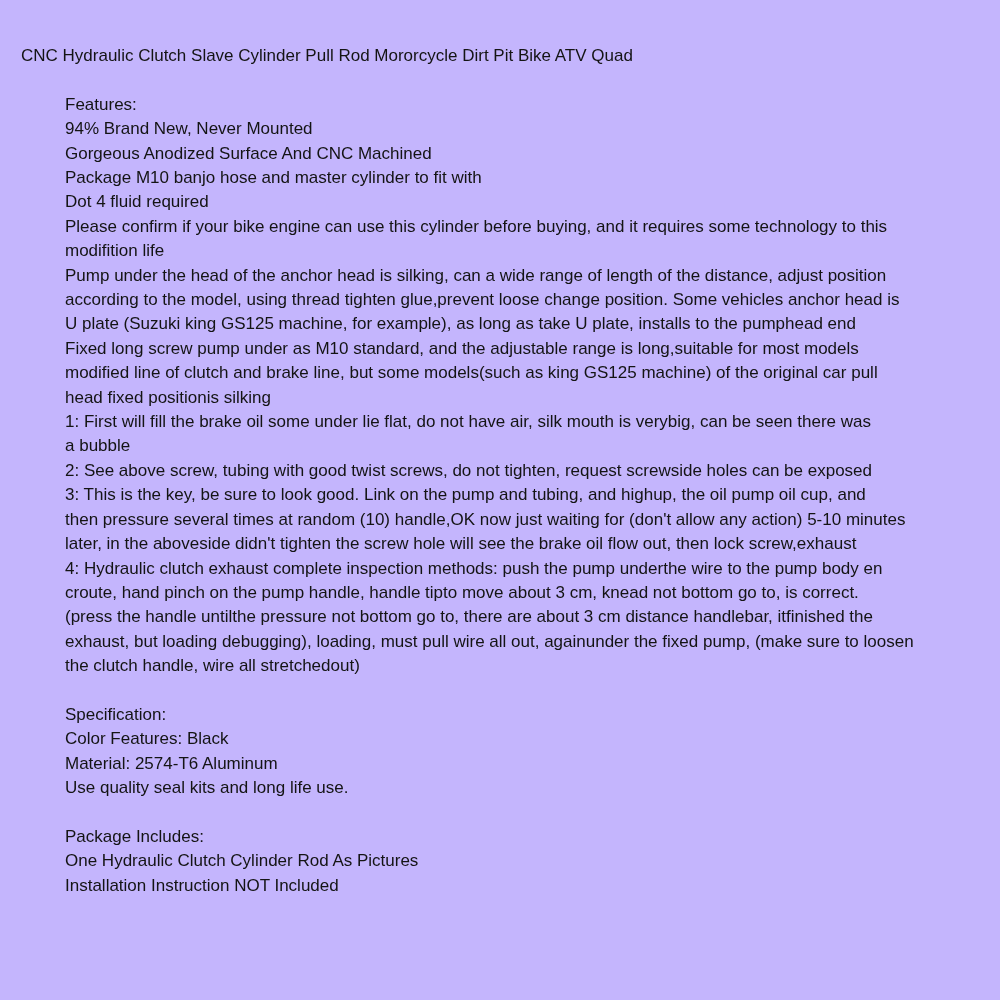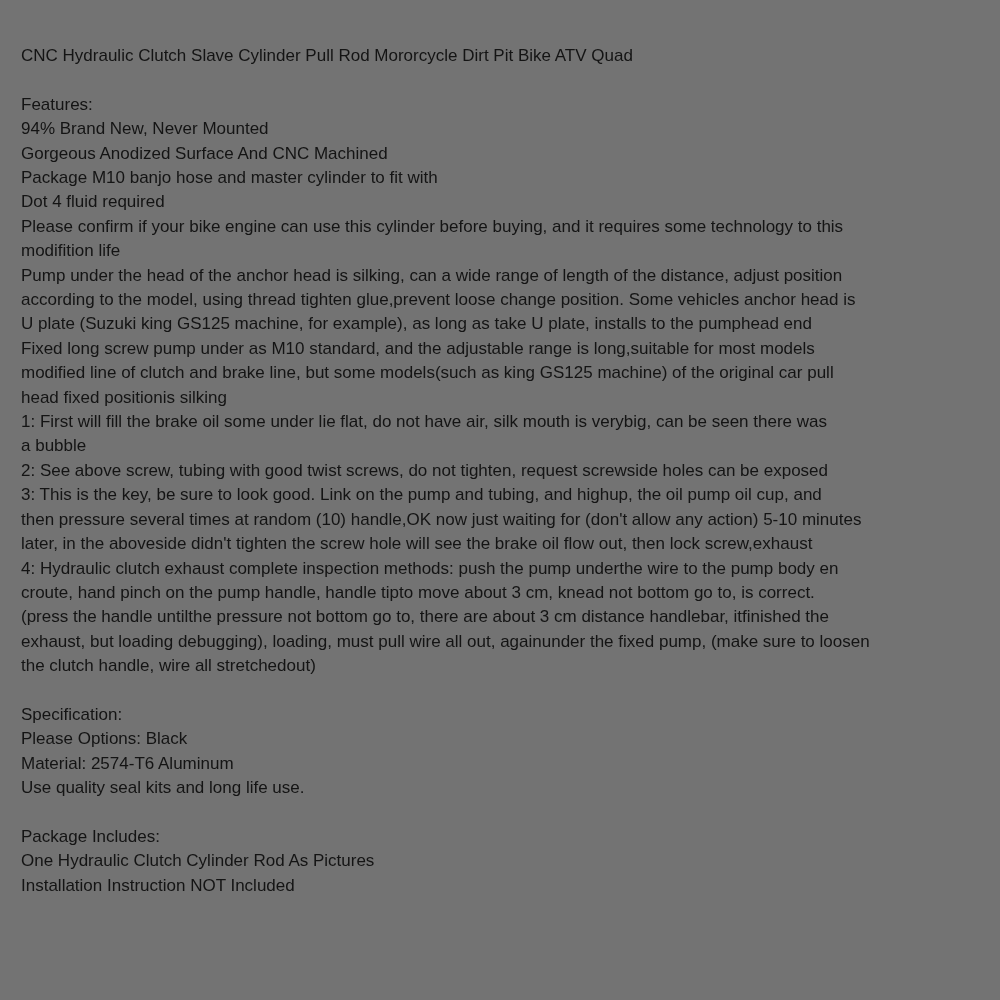--- a/index.html
+++ b/index.html
@@ -4,39 +4,40 @@
 <style>
   html, body {
     margin: 0;
     padding: 0;
     background: #ffffff;
   }
   .page {
     position: relative;
     width: 1000px;
     height: 1000px;
-    background: #737373;
+    background: #c4b5fd;
     box-sizing: border-box;
     padding: 44px 18px 0 21px;
     font-family: "Liberation Sans", "DejaVu Sans", sans-serif;
     font-size: 17px;
     line-height: 24.4px;
     color: #141414;
     overflow: hidden;
   }
   .doc-title {
     white-space: pre;
     margin-bottom: 24.4px;
   }
   .section {
     margin-bottom: 24.4px;
   }
   .text-line {
     white-space: pre;
     min-height: 24.4px;
+    margin-left: 44px;
   }
 </style>
 </head>
 <body>
 
 <div class="page">
   <div class="doc-title">CNC Hydraulic Clutch Slave Cylinder Pull Rod Mororcycle Dirt Pit Bike ATV Quad</div>
   <div id="sections">
       <div class="section">
         <div class="text-line">Features:</div>
@@ -59,21 +60,21 @@
         <div class="text-line">then pressure several times at random (10) handle,OK now just waiting for (don't allow any action) 5-10 minutes</div>
         <div class="text-line">later, in the aboveside didn't tighten the screw hole will see the brake oil flow out, then lock screw,exhaust</div>
         <div class="text-line">4: Hydraulic clutch exhaust complete inspection methods: push the pump underthe wire to the pump body en</div>
         <div class="text-line">croute, hand pinch on the pump handle, handle tipto move about 3 cm, knead not bottom go to, is correct.</div>
         <div class="text-line">(press the handle untilthe pressure not bottom go to, there are about 3 cm distance handlebar, itfinished the</div>
         <div class="text-line">exhaust, but loading debugging), loading, must pull wire all out, againunder the fixed pump, (make sure to loosen</div>
         <div class="text-line">the clutch handle, wire all stretchedout)</div>
       </div>
       <div class="section">
         <div class="text-line">Specification:</div>
-        <div class="text-line">Please Options: Black</div>
+        <div class="text-line">Color Features: Black</div>
         <div class="text-line">Material: 2574-T6 Aluminum</div>
         <div class="text-line">Use quality seal kits and long life use.</div>
       </div>
       <div class="section">
         <div class="text-line">Package Includes:</div>
         <div class="text-line">One Hydraulic Clutch Cylinder Rod As Pictures</div>
         <div class="text-line">Installation Instruction NOT Included</div>
       </div>
     </div>
 </div>

